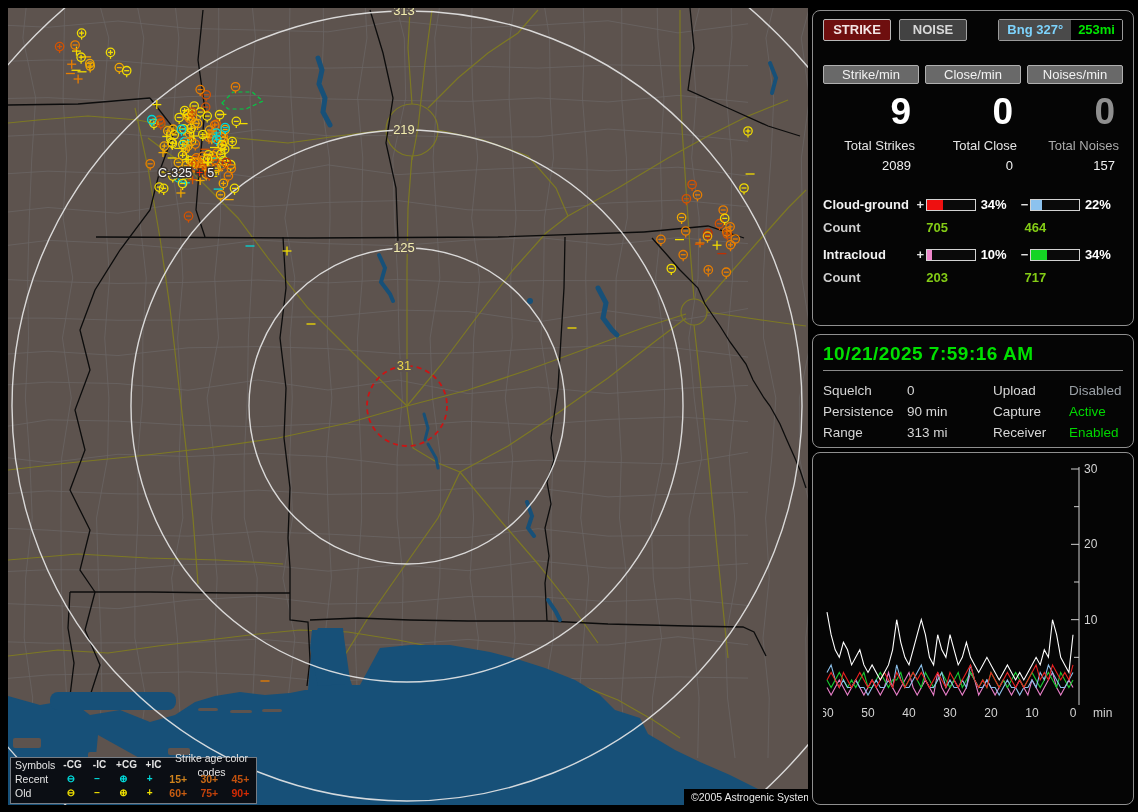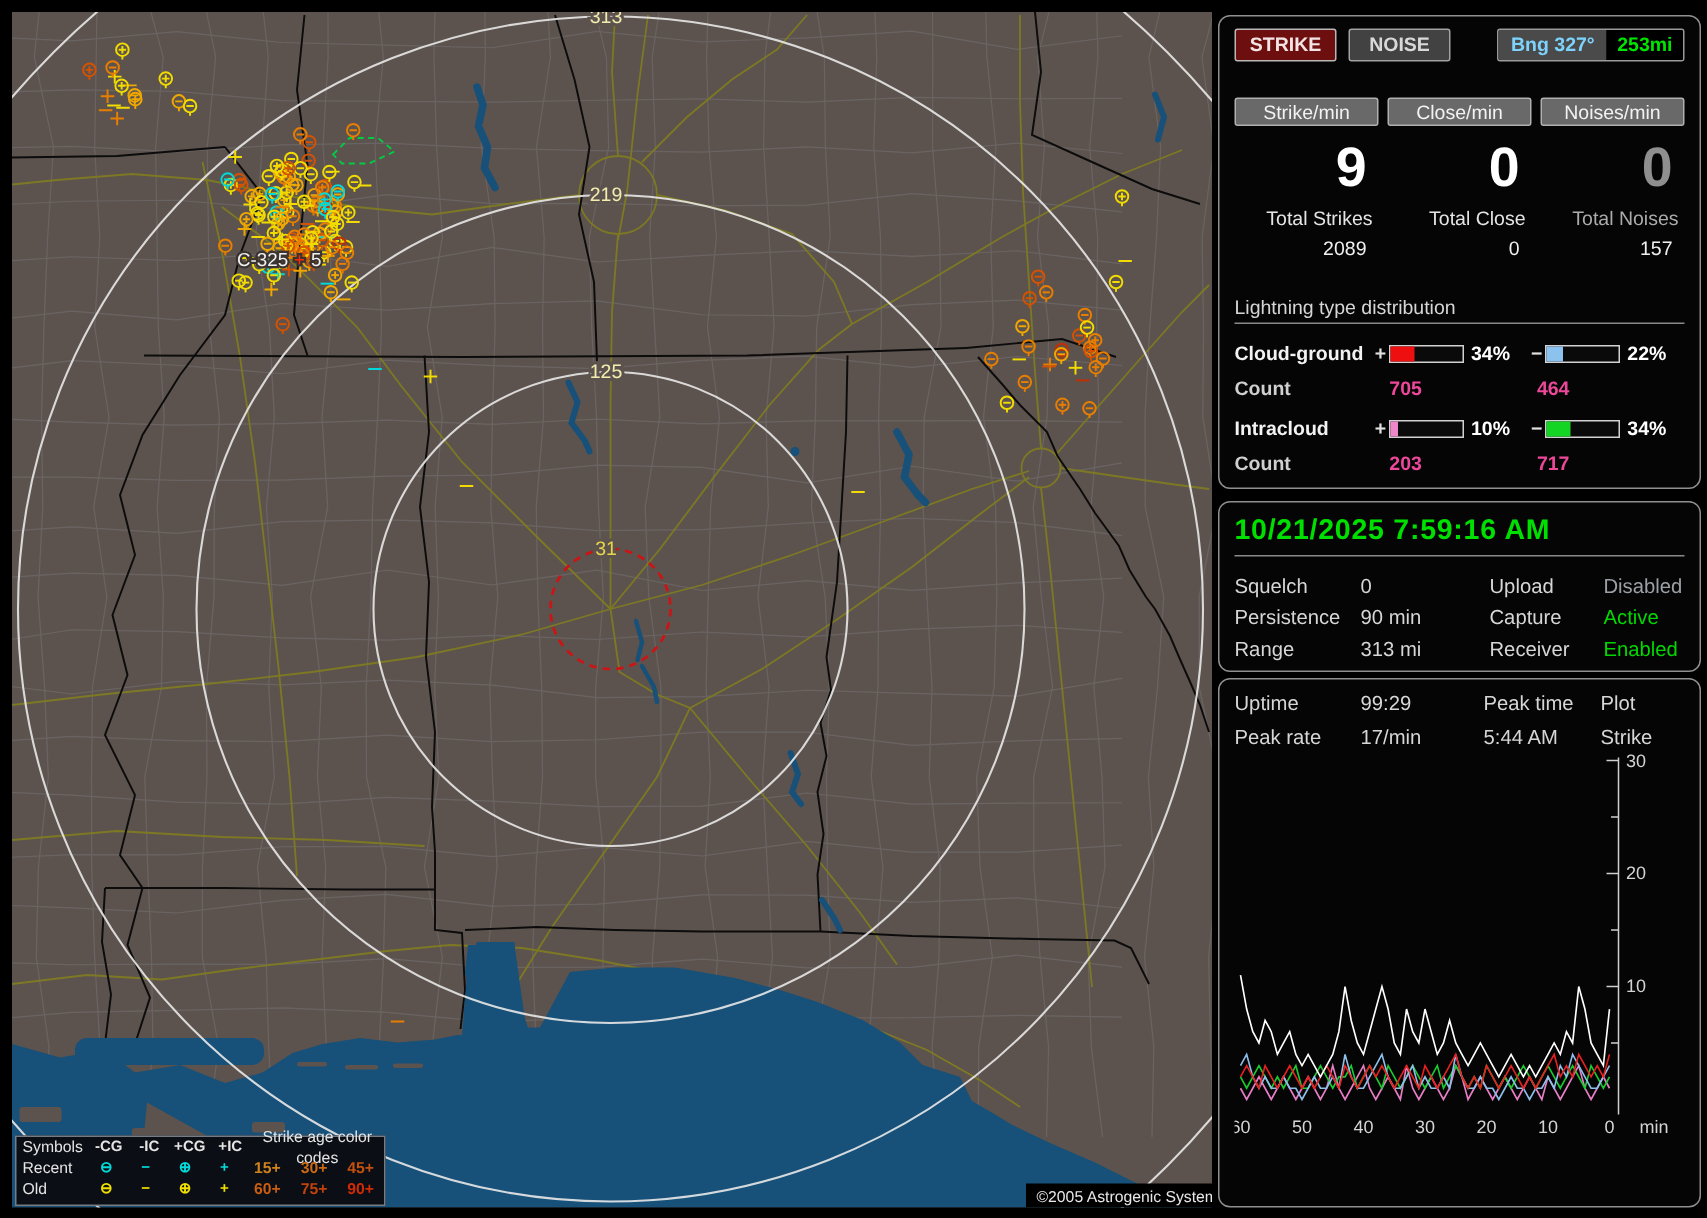--- a/index.html
+++ b/index.html
@@ -31,21 +31,21 @@
   .dist{margin-top:24px;}
   .dist-heading{font-size:13px;color:#d6d6d6;border-bottom:1px solid #8a8a8a;padding-bottom:3px;}
   .dist-row{display:flex;align-items:center;margin-top:12px;font-size:13px;}
   .dist-label{width:96px;font-weight:bold;color:#f2f2f2;}
   .sign{width:12px;font-weight:bold;color:#e0e0e0;text-align:center;}
   .bar{width:50px;height:10px;border:1px solid #d2d2d2;background:#0a0a0a;margin-right:5px;}
   .bar-fill{height:100%;}
   .pct{width:40px;font-weight:bold;color:#fff;}
   .count-row{display:flex;margin-top:8px;font-size:13px;font-weight:bold;}
   .count-label{width:108px;color:#cfcfcf;}
-  .count-val{width:103px;color:#ec4899;}
+  .count-val{width:103px;color:#84cc16;}
   
   .clock{color:#00e000;font-size:19px;font-weight:bold;letter-spacing:.5px;
          border-bottom:1px solid #8a8a8a;padding-bottom:5px;margin-top:2px;}
   .status-grid{display:grid;grid-template-columns:84px 86px 76px auto;row-gap:6px;
                font-size:13.5px;margin-top:12px;color:#d6d6d6;}
   
   .uptime-grid{display:grid;grid-template-columns:84px 82px 78px auto;row-gap:8px;
                font-size:13.5px;color:#d6d6d6;}
   .trend-row{display:grid;grid-template-columns:84px auto;font-size:13.5px;margin-top:14px;color:#d6d6d6;}
   
@@ -1114,21 +1114,20 @@
           <div class="total-value">0</div>
         </div>
         <div class="counter dim">
           <span class="counter-header">Noises/min</span>
           <div class="rate">0</div>
           <div class="total-label">Total Noises</div>
           <div class="total-value">157</div>
         </div>
       </div>
     <div class="dist">
-      <div class="dist-heading">Lightning type distribution</div>
       <div id="dist-rows">
           <div class="dist-row">
             <span class="dist-label">Cloud-ground</span>
             <span class="sign">+</span>
             <span class="bar">
               <span class="bar-fill" style="display:block;width:34%;background:#ee1010"></span>
             </span>
             <span class="pct">34%</span>
             <span class="sign">−</span>
             <span class="bar">
@@ -1175,30 +1174,20 @@
         <span>Capture</span>
         <span style="color:#00d800">Active</span>
         <span>Range</span>
         <span>313 mi</span>
         <span>Receiver</span>
         <span style="color:#00d800">Enabled</span>
       </div>
   </div>
 
   <div class="panel" id="panel-uptime">
-    <div class="uptime-grid" id="uptime-grid">
-        <span>Uptime</span>
-        <span>99:29</span>
-        <span>Peak time</span>
-        <span>Plot</span>
-        <span>Peak rate</span>
-        <span>17/min</span>
-        <span>5:44 AM</span>
-        <span>Strike</span>
-      </div>
     <svg id="trend-svg" width="302" height="268" viewBox="0 0 302 268" style="margin-top:2px">
         <line x1="256" y1="4" x2="256" y2="242" stroke="#cfcfcf" stroke-width="1"></line>
         <line x1="248" y1="156.66666666666669" x2="256" y2="156.66666666666669" stroke="#cfcfcf" stroke-width="1"></line>
         <text x="261" y="160.66666666666669" font-size="12" fill="#d4d4d4" font-family="Liberation Sans, sans-serif">10</text>
         <line x1="248" y1="81.33333333333334" x2="256" y2="81.33333333333334" stroke="#cfcfcf" stroke-width="1"></line>
         <text x="261" y="85.33333333333334" font-size="12" fill="#d4d4d4" font-family="Liberation Sans, sans-serif">20</text>
         <line x1="248" y1="6" x2="256" y2="6" stroke="#cfcfcf" stroke-width="1"></line>
         <text x="261" y="10" font-size="12" fill="#d4d4d4" font-family="Liberation Sans, sans-serif">30</text>
         <line x1="251" y1="194.33333333333334" x2="256" y2="194.33333333333334" stroke="#cfcfcf" stroke-width="1"></line>
         <line x1="251" y1="119" x2="256" y2="119" stroke="#cfcfcf" stroke-width="1"></line>

